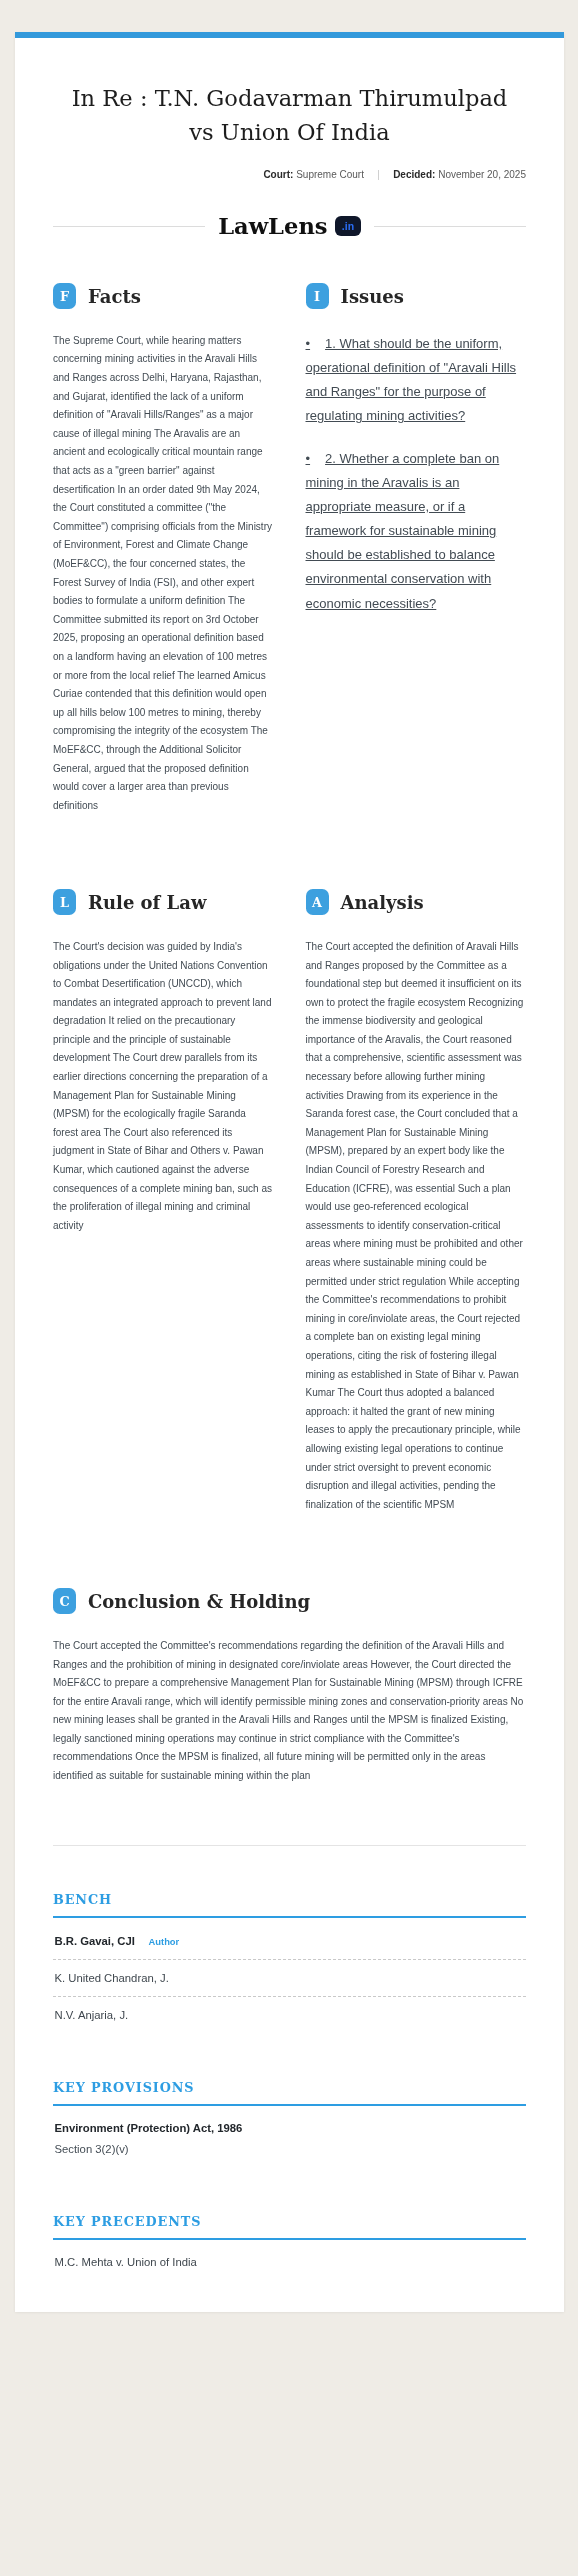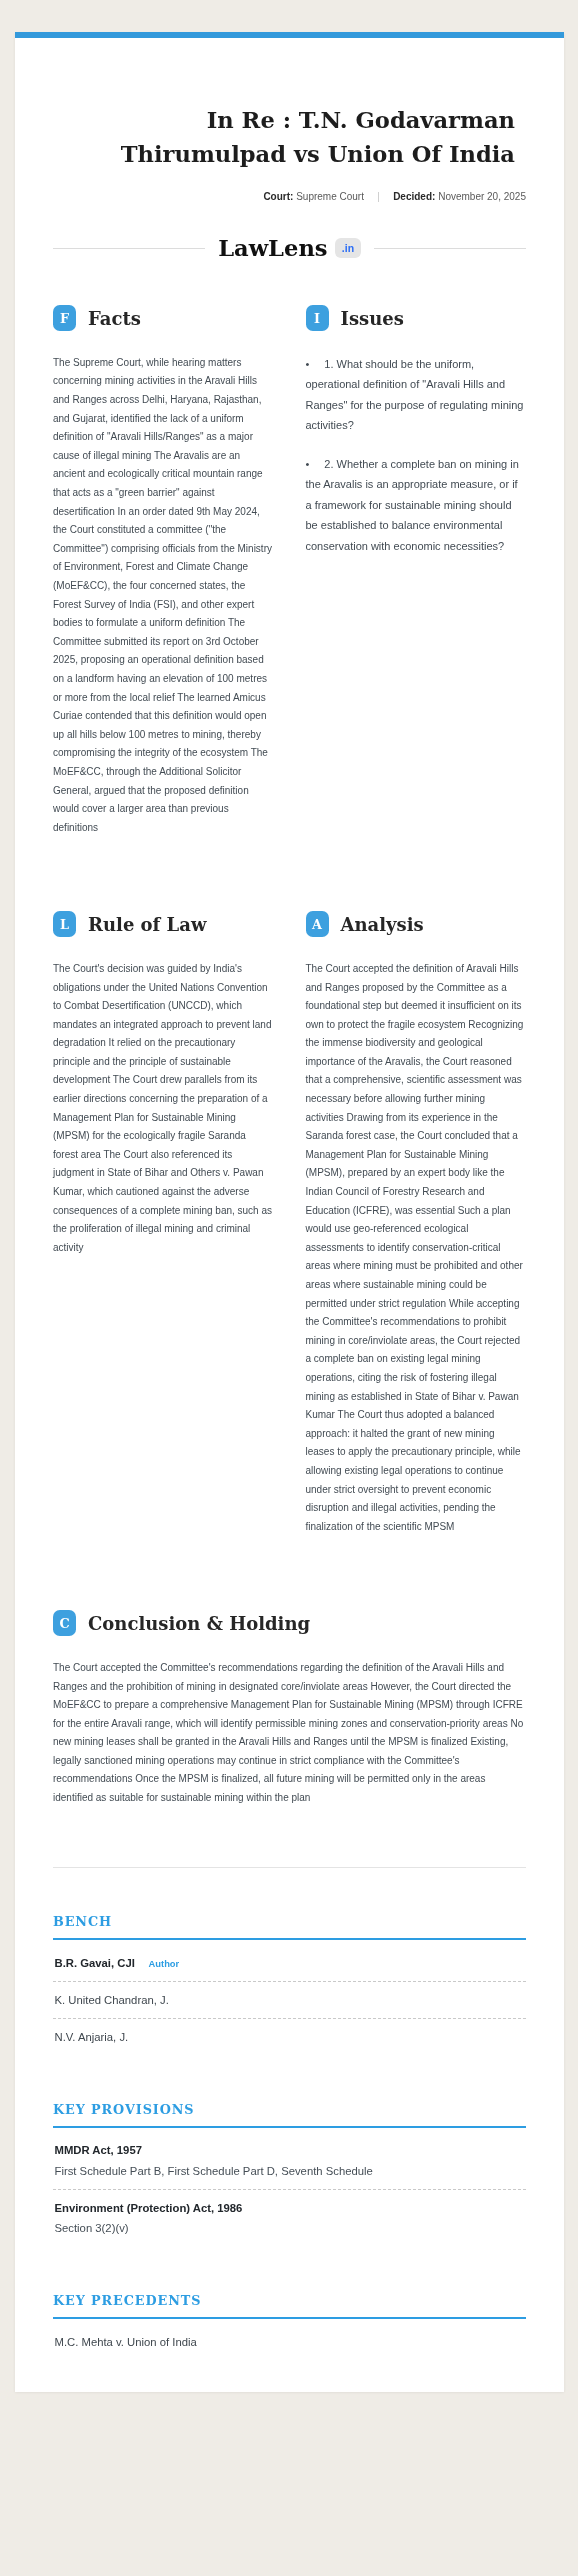--- a/index.html
+++ b/index.html
@@ -16,26 +16,26 @@
     border-top: 6px solid #3399db;
     padding: 44px 38px 0 38px;
     box-shadow: 0 0.8px 3px rgba(0,0,0,0.07);
     overflow: hidden;
   }
   .card-inner { position: relative; z-index: 1; padding-bottom: 32px; }
 
   .case-title {
     font-family: "DejaVu Serif", "Liberation Serif", serif;
     font-size: 22.6px;
-    font-weight: 700;
+    font-weight: 400;
     color: #1d1d1d;
-    text-align: right;
+    text-align: center;
     line-height: 1.5;
     max-width: 451px;
-    margin: 22px auto 0 auto;
+    margin: 0 auto 0 auto;
   }
   .meta {
     margin-top: 19.5px;
     text-align: right;
     font-size: 10px;
     color: #5a5a5a;
   }
   .meta b { color: #2a2a2a; }
   .meta .sep { color: #c7c7c7; margin: 0 10.5px; }
 
@@ -53,21 +53,21 @@
     font-size: 22.6px;
     font-weight: 700;
     color: #101010;
     white-space: nowrap;
   }
   .brand-tld {
     font-family: "Liberation Sans", sans-serif;
     font-size: 10.5px;
     font-weight: 700;
     color: #2a6df5;
-    background: #e5e5e5;
+    background: #0f172a;
     border-radius: 6px;
     padding: 3.8px 6.8px;
     margin-left: 7.5px;
   }
 
   .grid {
     margin-top: 44px;
     display: grid;
     grid-template-columns: 1fr 1fr;
     column-gap: 32px;
@@ -95,24 +95,25 @@
     color: #262626;
   }
   .sec-body {
     margin-top: 22.6px;
     font-size: 10px;
     line-height: 1.86;
     color: #424b53;
   }
   .issues-list { margin: 22.6px 0 0 0; padding: 0; list-style: none; }
   .issues-list li {
-    font-size: 11px;
+    font-size: 13px;
     line-height: 1.86;
     color: #424b53;
     margin-bottom: 18px;
+    text-decoration: underline;
   }
   .issues-list li .blt { margin-right: 15px; color: #424b53; }
 
   .conclusion { margin-top: 64px; }
 
   .divider { height: 0.8px; background: #e4e4e4; margin-top: 59px; }
 
   .subsec { margin-top: 47px; }
   .subsec-title {
     font-family: "DejaVu Serif", "Liberation Serif", serif;
@@ -228,24 +229,20 @@
         <div class="row">
           <span>N.V. Anjaria, J.</span>
         </div>
       </div>
     </section>
 
     <section class="subsec">
       <div class="subsec-title">KEY PROVISIONS</div>
       <div class="rows">
         <div class="row">
-          <div class="name">MMDR Act, 1957</div>
-          <div class="prov-detail">First Schedule Part B, First Schedule Part D, Seventh Schedule</div>
-        </div>
-        <div class="row">
           <div class="name">Environment (Protection) Act, 1986</div>
           <div class="prov-detail">Section 3(2)(v)</div>
         </div>
       </div>
     </section>
 
     <section class="subsec">
       <div class="subsec-title">KEY PRECEDENTS</div>
       <div class="rows">
         <div class="row">M.C. Mehta v. Union of India</div>

